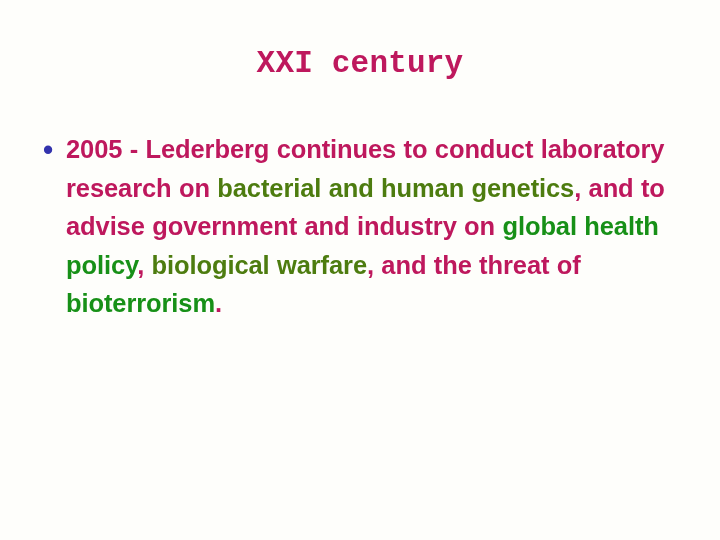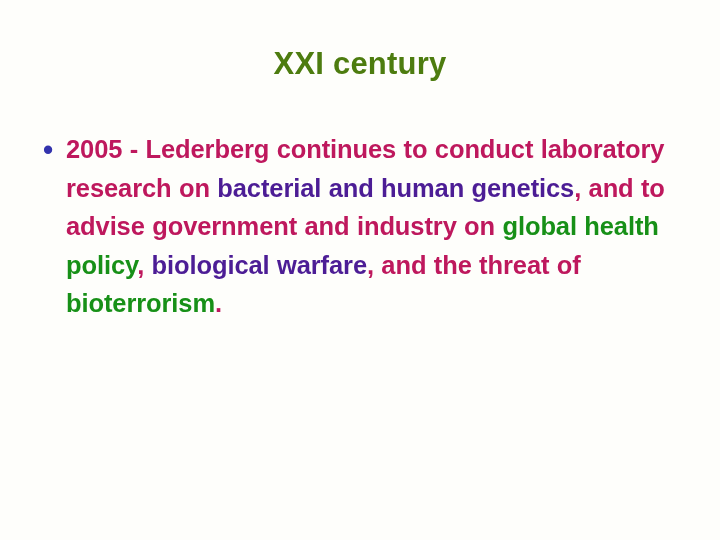--- a/index.html
+++ b/index.html
@@ -21,23 +21,24 @@
     box-sizing: border-box;
   }
   .slide-title {
     position: absolute;
     top: 46px;
     left: 0;
     width: 720px;
     text-align: center;
     font-size: 31px;
     font-weight: bold;
-    color: #4d7c0f;
+    color: #be185d;
     letter-spacing: 0.2px;
     line-height: 1.15;
+    font-family: Liberation Mono, monospace;
   }
   .body-block {
     position: absolute;
     top: 130px;
     left: 30px;
     width: 660px;
   }
   .bullet-row {
     display: flex;
     align-items: flex-start;
@@ -56,21 +57,21 @@
     flex: 1 1 auto;
     font-size: 25.5px;
     font-weight: bold;
     line-height: 38.5px;
     color: #3333AD;
     letter-spacing: -0.1px;
     word-spacing: 0.4px;
     max-width: 600px;
   }
   .c-blue  { color: #be185d; }
-  .c-red   { color: #4c1d95; }
+  .c-red   { color: #4d7c0f; }
   .c-green { color: #179017; }
 </style>
 </head>
 <body>
 
 <div class="slide">
 
   <div class="slide-title">XXI century</div>
 
   <div class="body-block">

